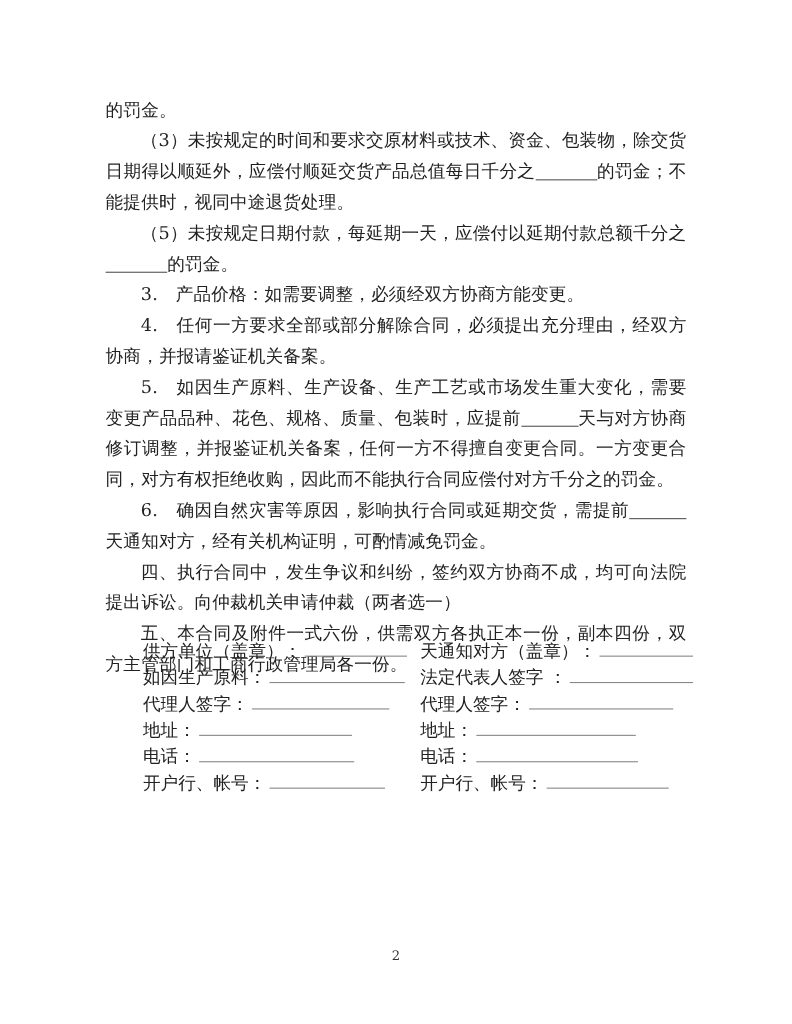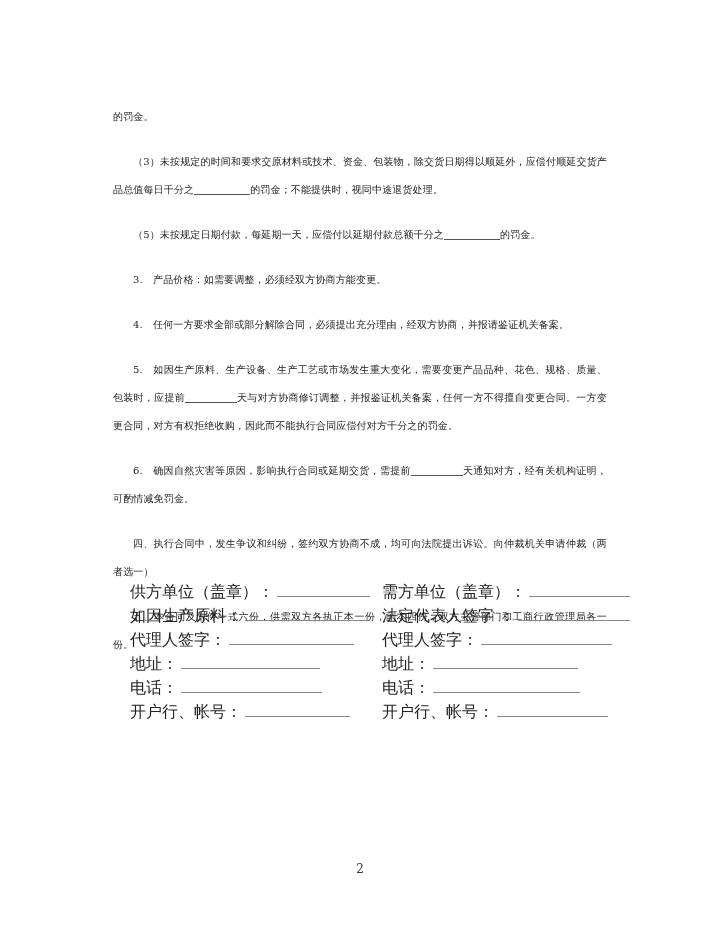--- a/index.html
+++ b/index.html
@@ -24,25 +24,25 @@
     background: #ffffff;
   }
   .content {
     position: absolute;
     left: 96px;
     top: 86px;
     width: 528px;
   }
   
   .para {
-    font-size: 10px;
+    font-size: 16px;
     line-height: 28px;
     text-align: justify;
     text-justify: inter-ideograph;
-    margin: 17px;
+    margin: 0;
     letter-spacing: 0.15px;
     color: #222;
   }
   .para.indent {
     text-indent: 2em;
   }
   .blank {
     display: inline-block;
     border-bottom: 1px solid #555;
     height: 1em;
@@ -127,21 +127,21 @@
       <p class="para indent"><span>五、本合同及附件一式六份，供需双方各执正本一份，副本四份，双方主管部门和工商行政管理局各一份。</span></p>
     </div>
 
   <div class="sig-block">
       <div class="sig-row r0">
         <div class="sig-col left">
           <span class="sig-label">供方单位（盖章）：</span>
           <span class="sig-line"></span>
         </div>
         <div class="sig-col right">
-          <span class="sig-label">需方单位（盖章）：</span>
+          <span class="sig-label">天通知对方（盖章）：</span>
           <span class="sig-line"></span>
         </div>
       </div>
       <div class="sig-row r1">
         <div class="sig-col left">
           <span class="sig-label">如因生产原料：</span>
           <span class="sig-line"></span>
         </div>
         <div class="sig-col right">
           <span class="sig-label">法定代表人签字 ：</span>

